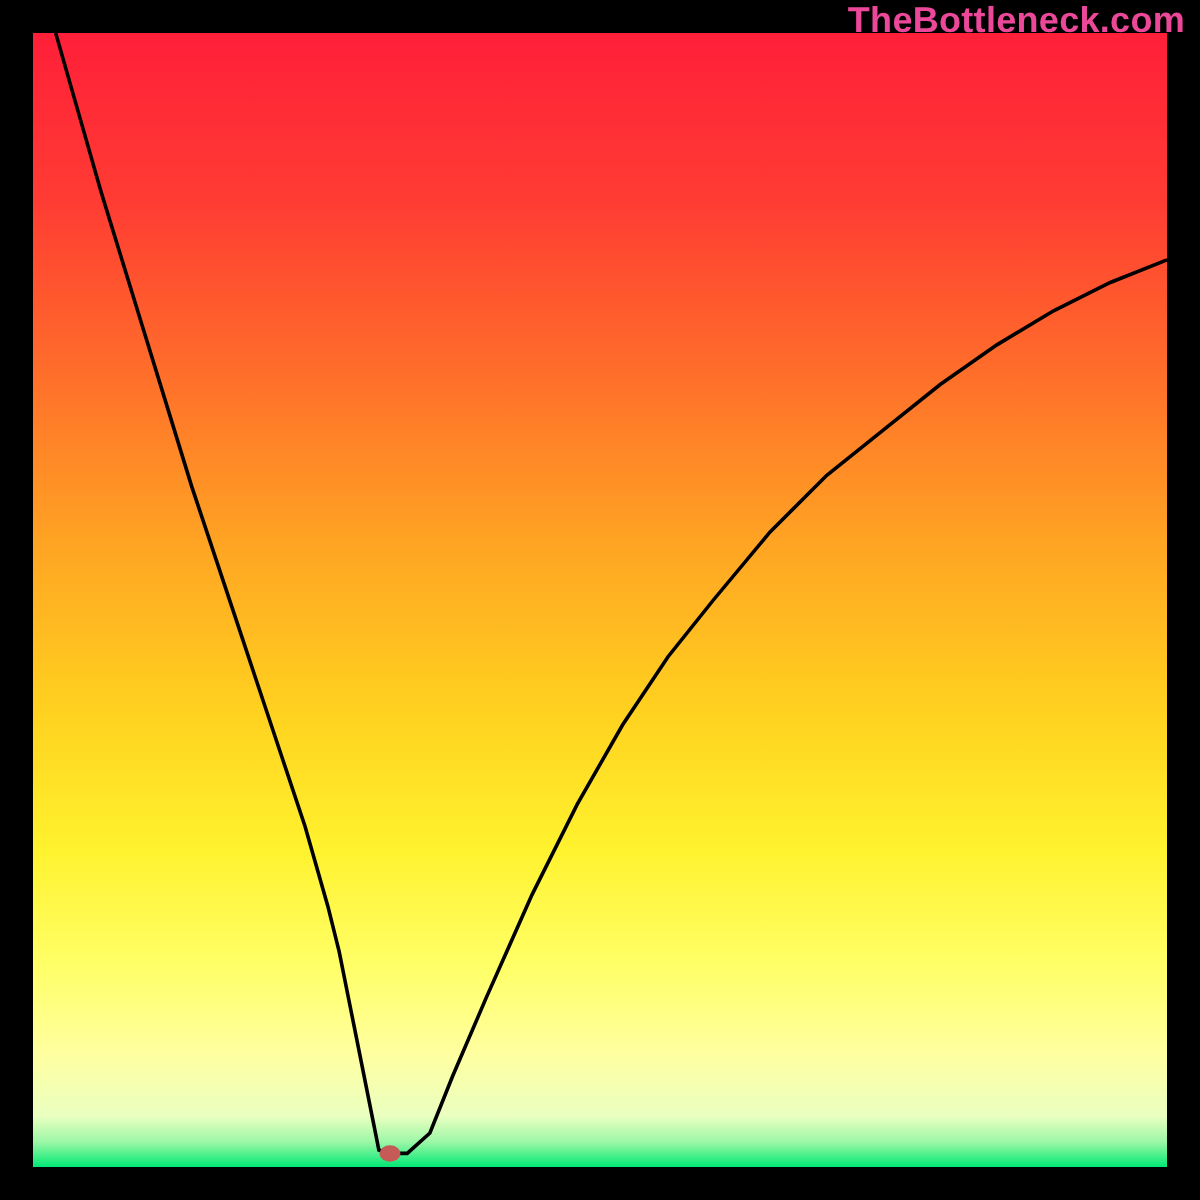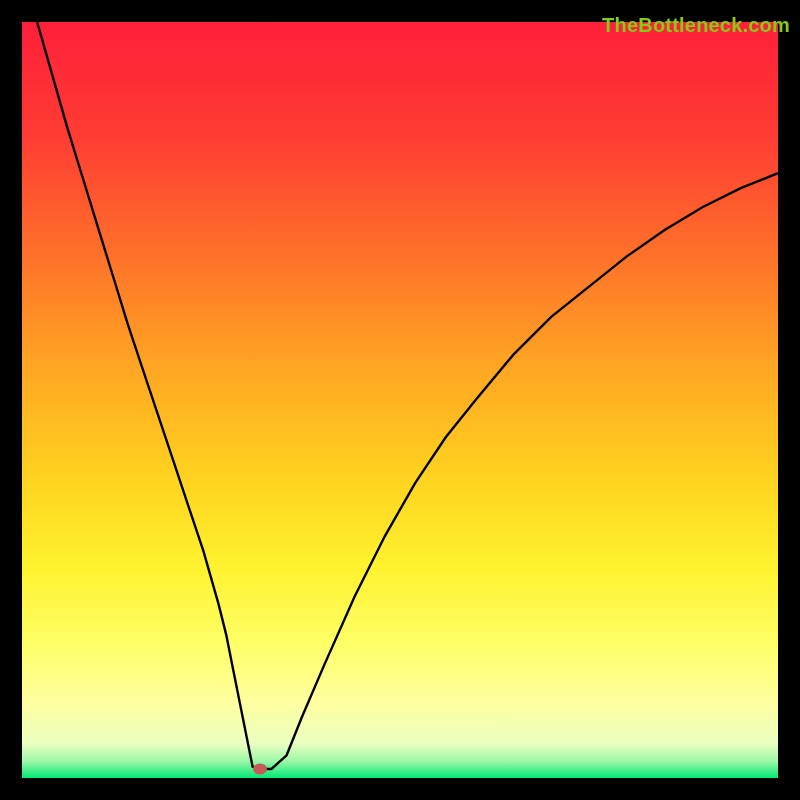--- a/index.html
+++ b/index.html
@@ -23,25 +23,24 @@
     left: 0;
     top: 0;
     width: 756px;
     height: 756px;
   }
   .watermark {
     position: absolute;
     top: 0;
     right: 10px;
     font-family: Arial, Helvetica, sans-serif;
-    font-size: 20px;
+    font-size: 24px;
     font-weight: 600;
-    color: #84cc16;
+    color: #ec4899;
     letter-spacing: 0.2px;
-    margin-top: 14px;
   }
   .marker {
     position: absolute;
     width: 14px;
     height: 11px;
     border-radius: 50%;
     background: #c65a57;
     transform: translate(-50%, -50%);
   }
 </style>

